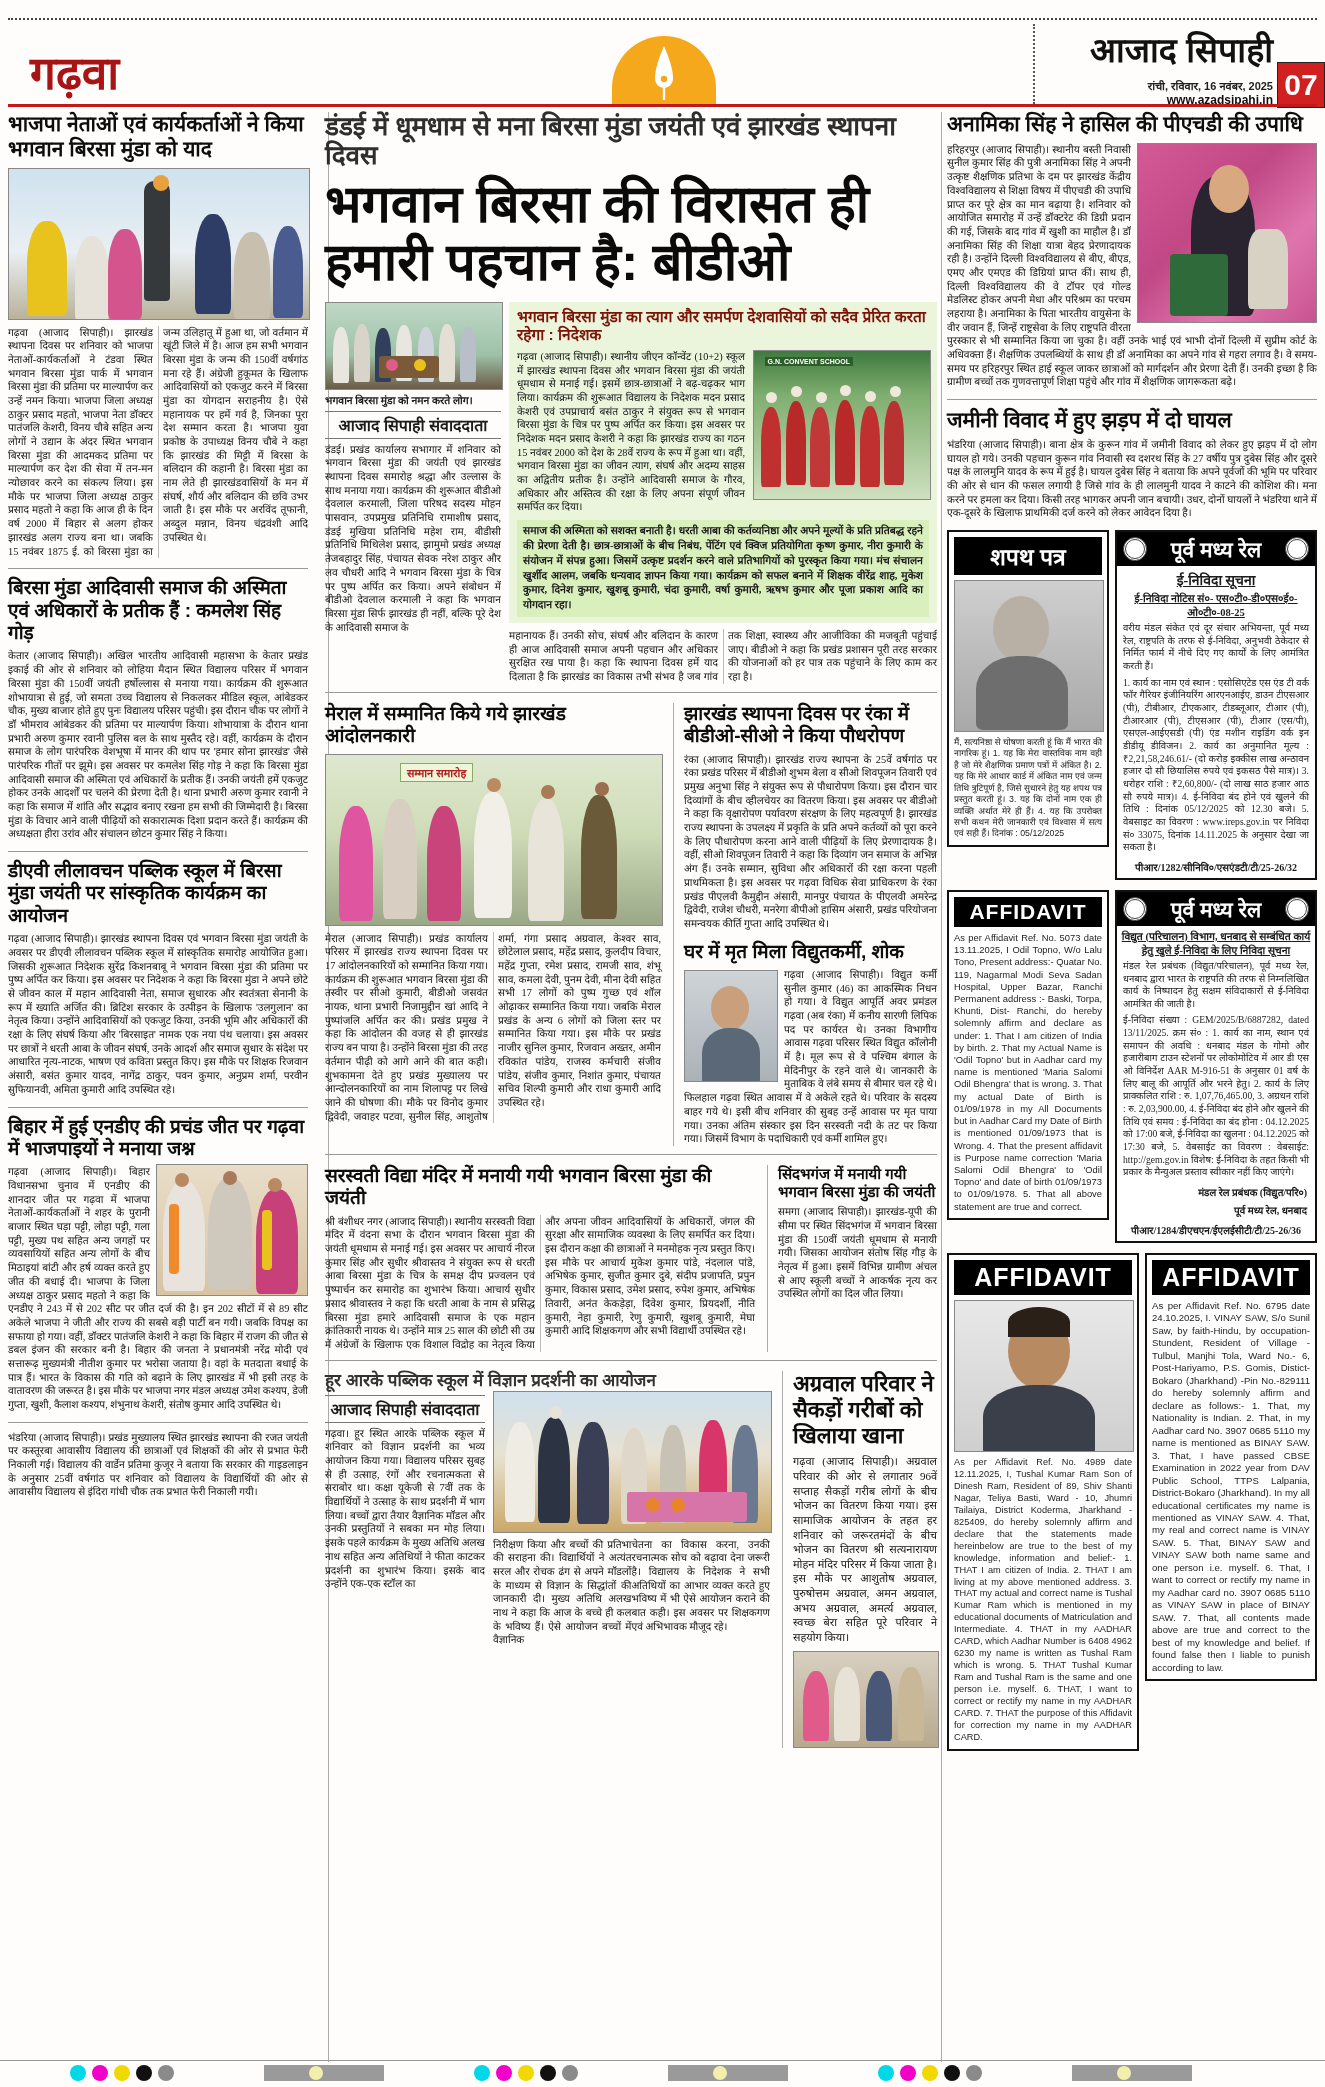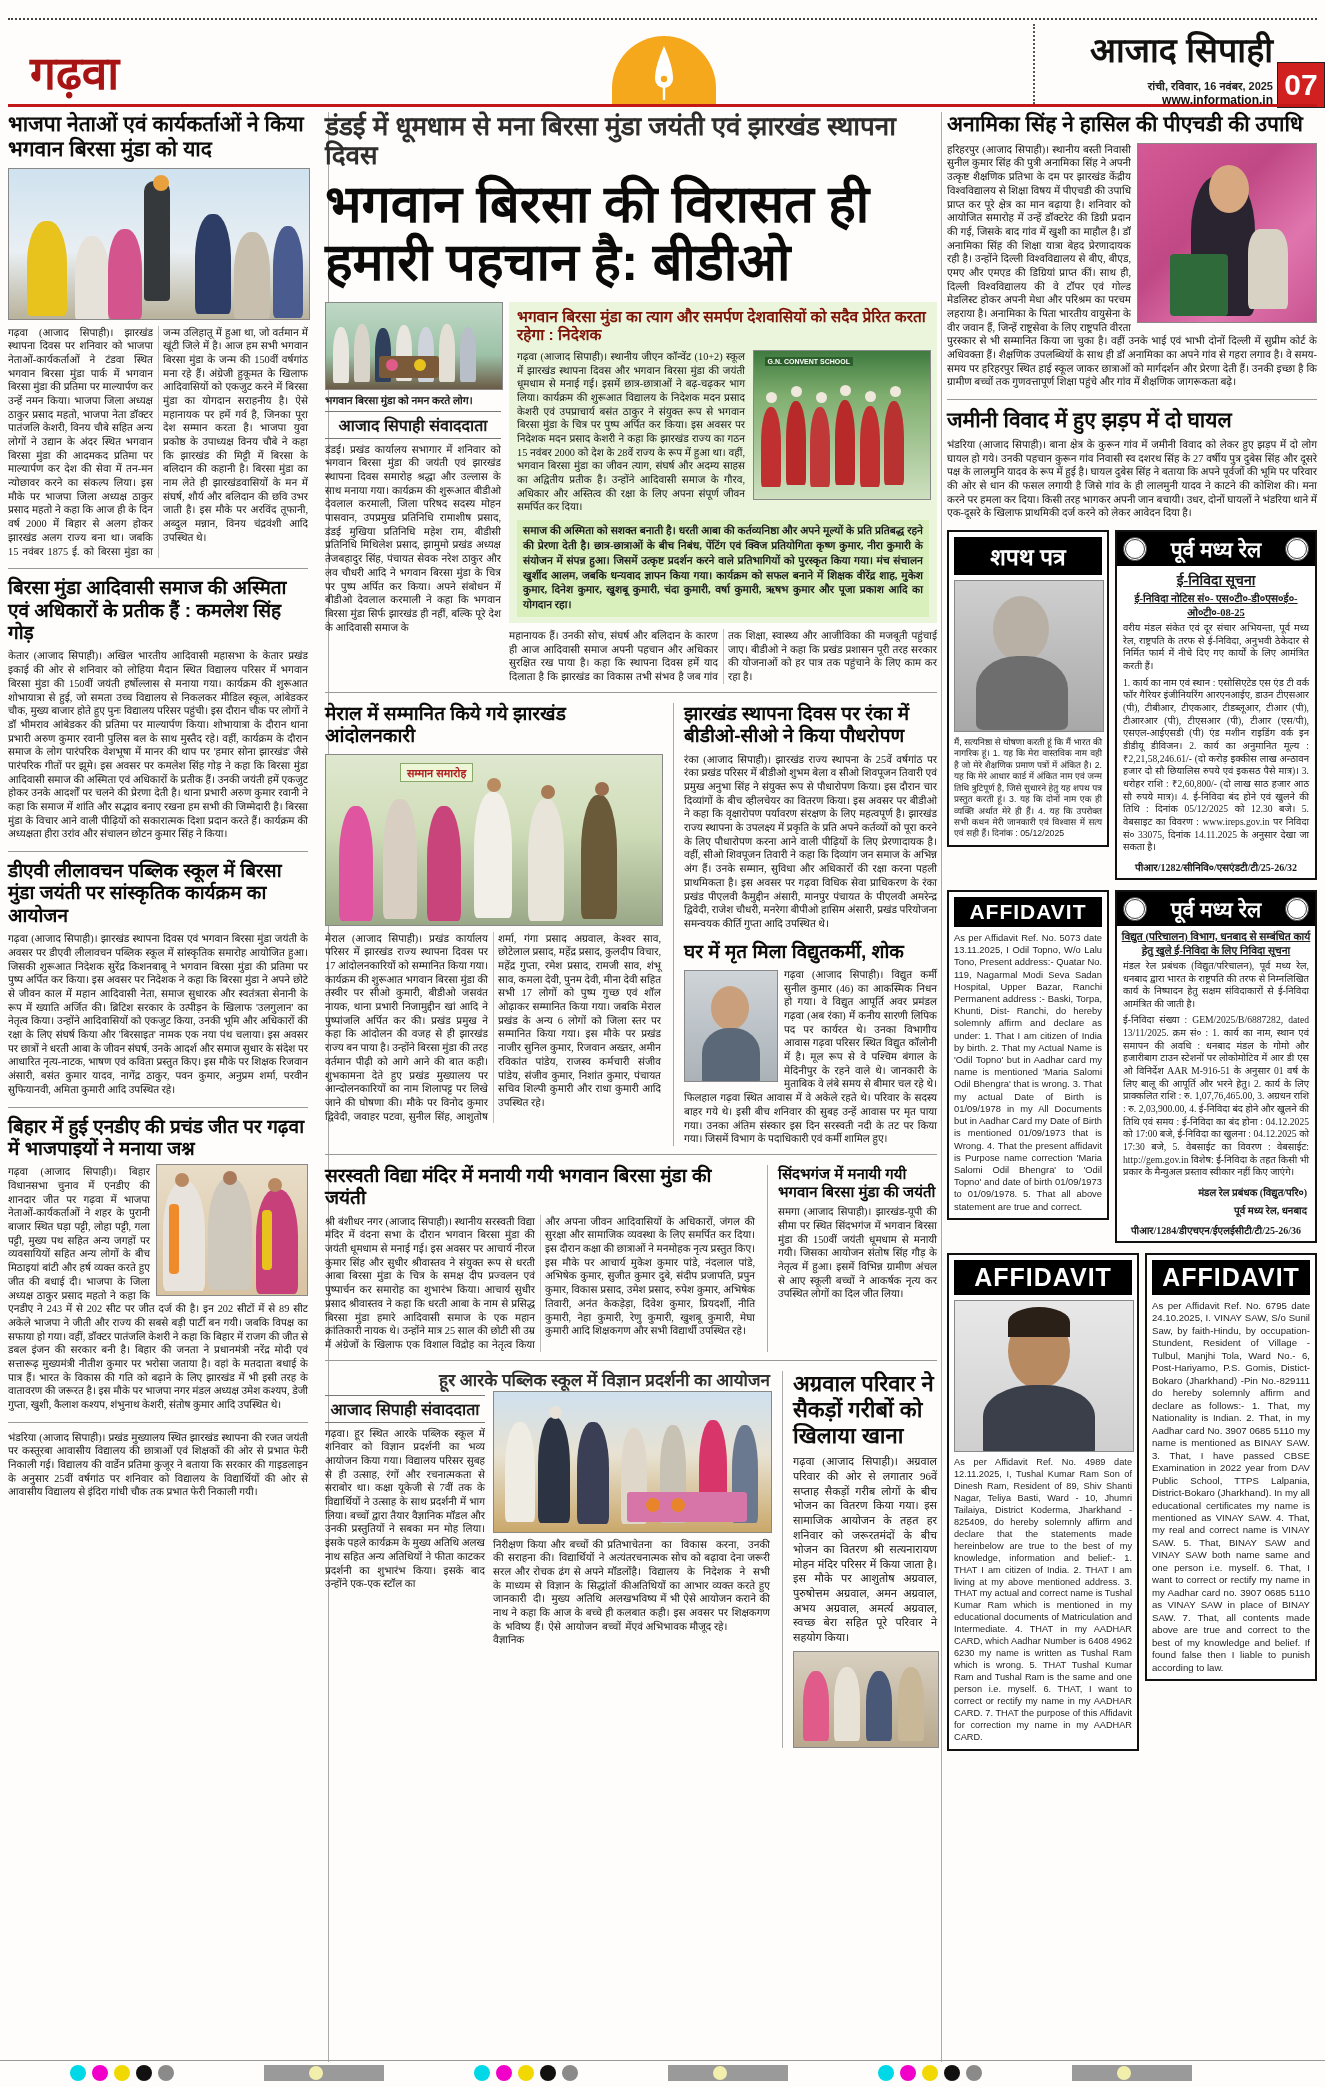--- a/index.html
+++ b/index.html
@@ -25,21 +25,21 @@
   
   .col{position:absolute;top:112px;}
   .col-left{left:8px;width:300px;padding-right:20px;border-right:1px solid #aaa;height:1950px;}
   .col-main{left:325px;width:612px;height:1950px;}
   .col-right{left:947px;width:370px;padding-left:0;height:1950px;}
   .col-right-border{position:absolute;left:941px;top:112px;height:1950px;border-left:1px solid #aaa;}
   
   .hl{font-family:"Liberation Sans",sans-serif;font-weight:bold;color:#0d0d0d;line-height:1.18;}
   .hl-21{font-size:21px;}
   .hl-19{font-size:19px;}
-  .hl-17{font-size:17px;text-align:right;}
+  .hl-17{font-size:17px;}
   .hl-15{font-size:15px;}
   .body-txt{font-size:10.3px;line-height:1.33;text-align:justify;color:#141414;}
   .cols2{column-count:2;column-gap:10px;column-rule:1px solid #bbb;}
   .byline{font-family:"Liberation Sans",sans-serif;font-weight:bold;font-size:16px;text-align:center;
           border-top:1px solid #777;border-bottom:1px solid #777;padding:2px 0;margin:4px 0;}
   .caption{font-size:10.5px;font-weight:bold;margin:3px 0;}
   .sect{margin-bottom:10px;}
   .hr-thin{border-top:1px solid #999;margin:8px 0;}
   
   .kicker{font-family:"Liberation Sans",sans-serif;font-weight:bold;font-size:26px;color:#2e2e2e;line-height:1.1;}
@@ -95,21 +95,21 @@
       <svg width="40" height="60" viewBox="0 0 40 60">
         <path d="M20 2 C14 16 11 26 11 35 a9 9 0 0 0 18 0 C29 26 26 16 20 2 Z" fill="#ffffff"></path>
         <circle cx="20" cy="35" r="3.2" fill="#f6a81c"></circle>
         <rect x="18.8" y="40" width="2.4" height="16" fill="#ffffff"></rect>
       </svg>
     </div>
     <div class="mast-vdots"></div>
     <div class="mast-right">
       <div class="paper-name">आजाद सिपाही</div>
       <div class="dateline">रांची, रविवार, 16 नवंबर, 2025</div>
-      <div class="website">www.information.in</div>
+      <div class="website">www.azadsipahi.in</div>
     </div>
     <div class="pageno">07</div>
   </div>
   <div class="rule-red"></div>
 
   <div class="col col-left">
     <div class="sect">
       <div class="hl hl-21">भाजपा नेताओं एवं कार्यकर्ताओं ने किया भगवान बिरसा मुंडा को याद</div>
       <div class="photo" style="width:100%;height:150px;margin:6px 0;background:linear-gradient(180deg,#cfe2ef 0%,#e9eff3 55%,#b9b29b 100%);">
         <span class="fig" style="left:45%;top:8%;width:26px;height:120px;background:#35393c;border-radius:10px 10px 4px 4px;"></span>

